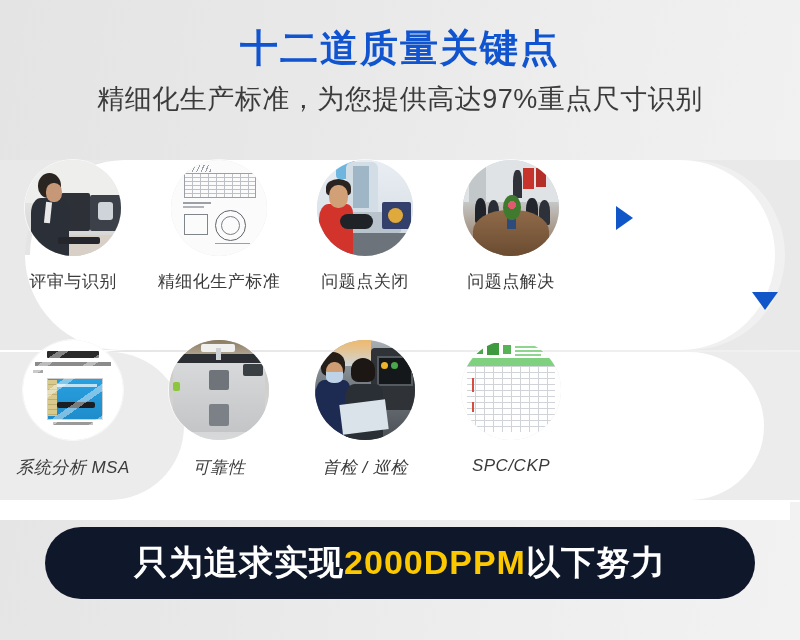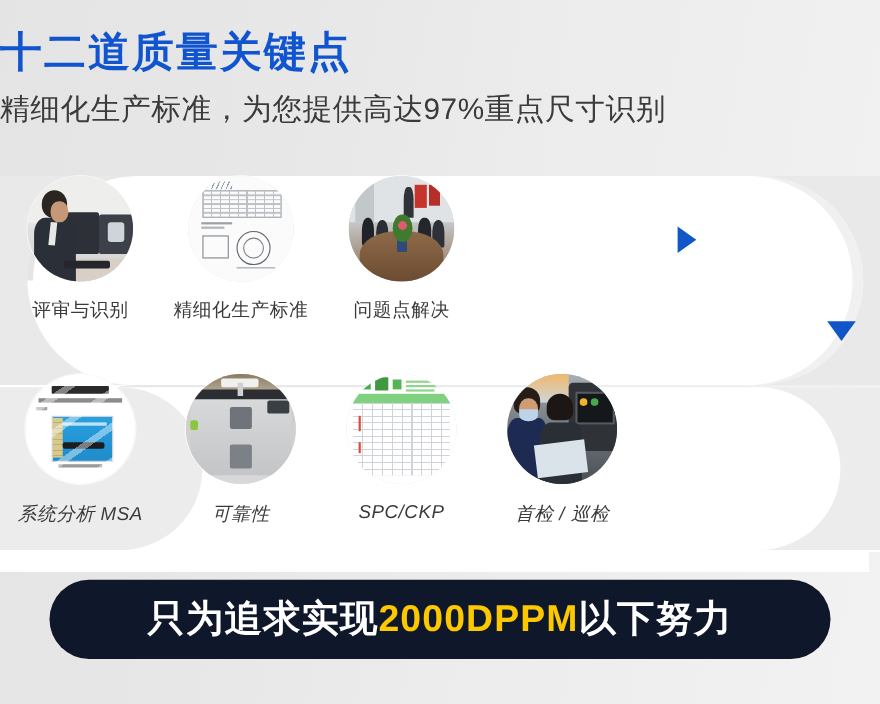--- a/index.html
+++ b/index.html
@@ -5,21 +5,21 @@
 <style>
   html,body{margin:0;padding:0;}
   body{
     width:800px;height:640px;overflow:hidden;
     font-family:"Liberation Sans","DejaVu Sans",sans-serif;
     background:linear-gradient(100deg,#e4e4e4 0%,#e8e8e8 35%,#ededed 62%,#f2f2f2 100%);
   }
   .page{position:relative;width:800px;height:640px;}
 
   
-  .header{position:absolute;left:0;top:0;width:800px;}
+  .header{position:absolute;left:0;top:0;width:800px;text-align:center;}
   .title{
     margin:0;padding-top:26px;
     font-size:38px;line-height:1.18;font-weight:bold;
     color:#1154cf;letter-spacing:2px;
   }
   .subtitle{
     margin:0;padding-top:12px;
     font-size:27px;line-height:1.2;font-weight:normal;
     color:#3b3b3b;letter-spacing:0.5px;
   }
@@ -299,20 +299,39 @@
           <i class="bx"></i>
             <i class="circ"></i>
             <i class="circ2"></i>
             <i class="t3"></i>
         </div>
       </div>
       <div class="node-label">精细化生产标准</div>
       <span class="arrow arrow-right r1-a3"></span>
     </div>
 
+    <div class="node">
+      <div class="circle">
+        <div class="ph p4">
+          <i class="mtop"></i>
+            <i class="mach"></i>
+            <i class="mcol"></i>
+            <i class="mbase"></i>
+          <i class="scr"></i>
+            <i class="scrc"></i>
+            <i class="desk4"></i>
+          <i class="vest"></i>
+            <i class="hair4"></i>
+            <i class="face4"></i>
+            <i class="arm"></i>
+        </div>
+      </div>
+      <div class="node-label">问题点关闭</div>
+
+    </div>
 
     <div class="node">
       <div class="circle">
         <div class="ph p5">
           <i class="wall5"></i>
             <i class="door"></i>
             <i class="red"></i>
             <i class="red2"></i>
           <i class="pres"></i>
             <i class="s1"></i>
@@ -364,56 +383,56 @@
             <i class="grn9"></i>
         </div>
       </div>
       <div class="node-label">可靠性</div>
       <span class="arrow arrow-left r2-a2"></span>
     </div>
 
 
     <div class="node">
       <div class="circle">
-        <div class="ph p7">
-          <i class="gt1"></i>
-            <i class="gt2"></i>
-            <i class="gt3"></i>
-          <i class="gl1"></i>
-            <i class="gl2"></i>
-            <i class="gl3"></i>
-          <i class="green"></i>
-            <i class="grid7"></i>
-            <i class="rd1"></i>
-            <i class="rd2"></i>
-        </div>
-      </div>
-      <div class="node-label">SPC/CKP</div>
-
-    </div>
-
-    <div class="node">
-      <div class="circle">
         <div class="ph p6">
           <i class="sky"></i>
             <i class="mach6"></i>
             <i class="panel6"></i>
             <i class="led"></i>
             <i class="led2"></i>
           <i class="b1"></i>
             <i class="b2"></i>
             <i class="h1"></i>
             <i class="f1"></i>
             <i class="mask"></i>
           <i class="h2"></i>
             <i class="paper"></i>
         </div>
       </div>
       <div class="node-label">首检 / 巡检</div>
     </div>
+
+    <div class="node">
+      <div class="circle">
+        <div class="ph p7">
+          <i class="gt1"></i>
+            <i class="gt2"></i>
+            <i class="gt3"></i>
+          <i class="gl1"></i>
+            <i class="gl2"></i>
+            <i class="gl3"></i>
+          <i class="green"></i>
+            <i class="grid7"></i>
+            <i class="rd1"></i>
+            <i class="rd2"></i>
+        </div>
+      </div>
+      <div class="node-label">SPC/CKP</div>
+
+    </div>
   </div>
 
   <div class="banner">
     <div class="banner-text">
       <span>只为追求实现</span><span class="banner-hl">2000DPPM</span><span>以下努力</span>
     </div>
   </div>
 
 </div>
 

